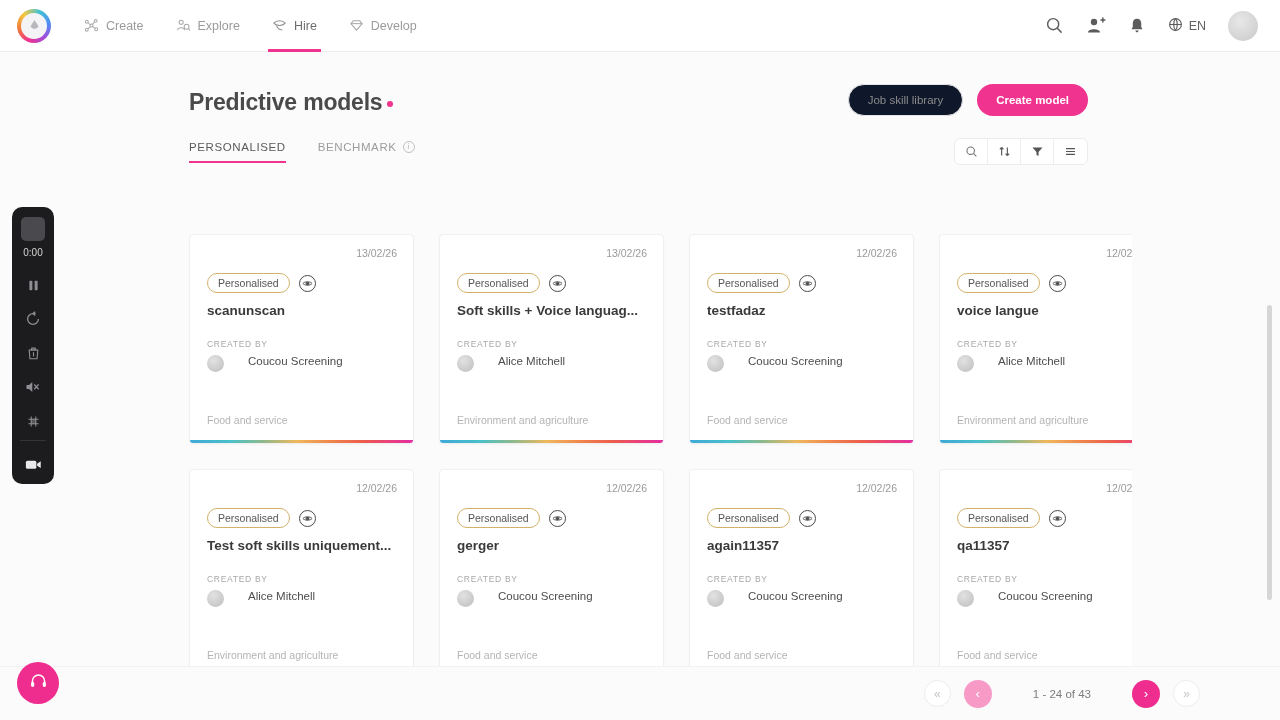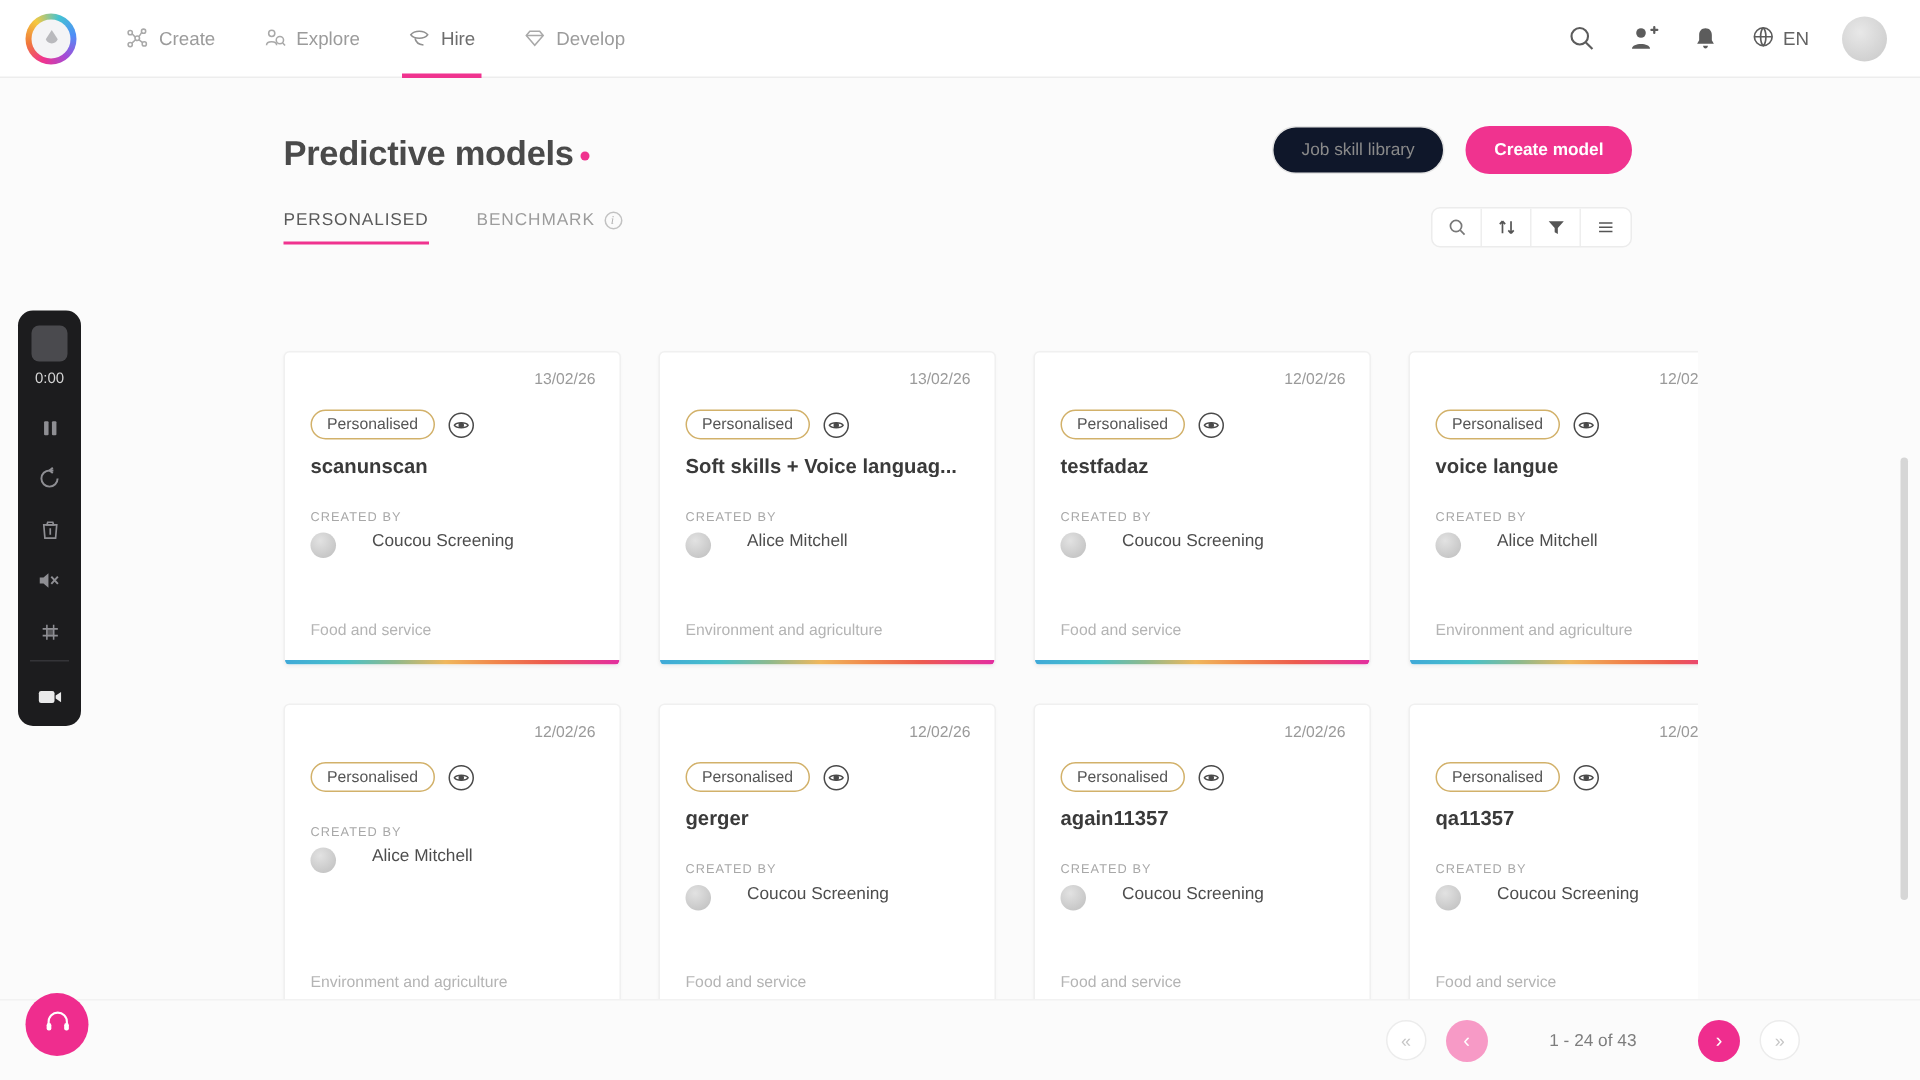--- a/index.html
+++ b/index.html
@@ -487,20 +487,21 @@
           <div class="card-date">12/02/26</div>
           <div class="card-badges">
             <span class="badge-personalised">Personalised</span>
             <span class="eye-circle">
               <svg width="11" height="11" viewBox="0 0 12 12" fill="none" stroke="#4a4a4a" stroke-width="1">
                 <path d="M1 6 C2.6 3.6 9.4 3.6 11 6 C9.4 8.4 2.6 8.4 1 6 Z"></path>
                 <circle cx="6" cy="6" r="1.5" fill="#4a4a4a"></circle>
               </svg>
             </span>
           </div>
+          <div class="card-title">Test soft skills uniquement...</div>
           <div class="created-label">CREATED BY</div>
           <div class="creator">
             <span class="avatar-sm"></span>
             <span class="creator-name">Alice Mitchell</span>
           </div>
           <div class="card-tag">Environment and agriculture</div>
           <div class="card-stripe"></div>
         </div>
         <div class="card">
           <div class="card-date">12/02/26</div>

